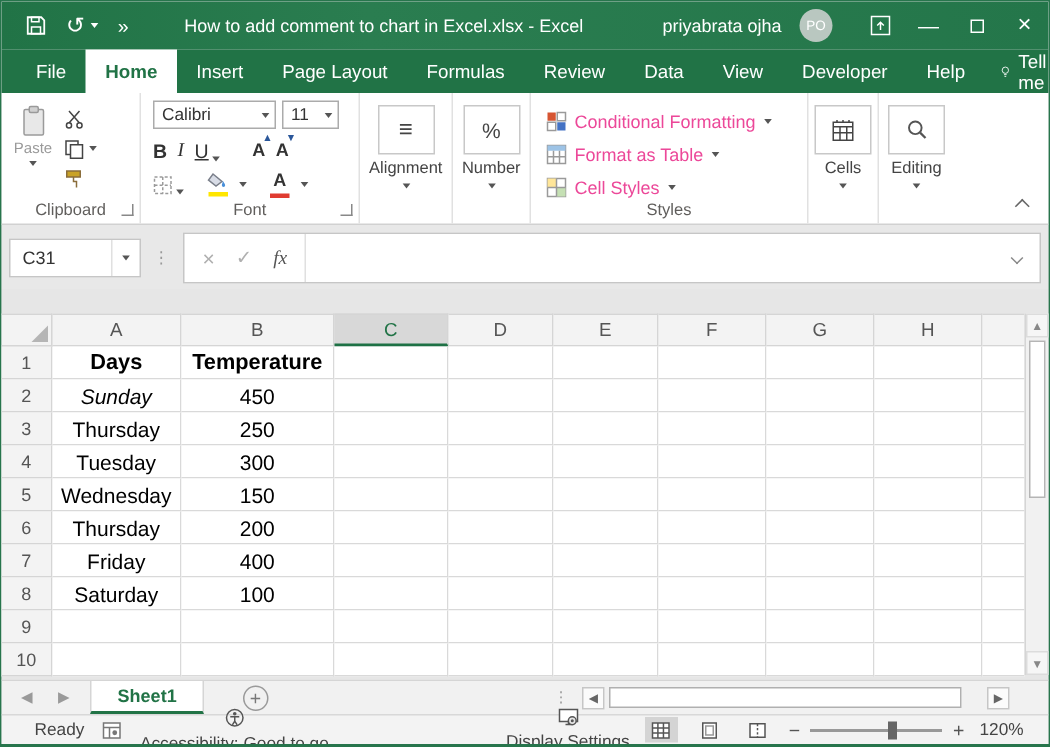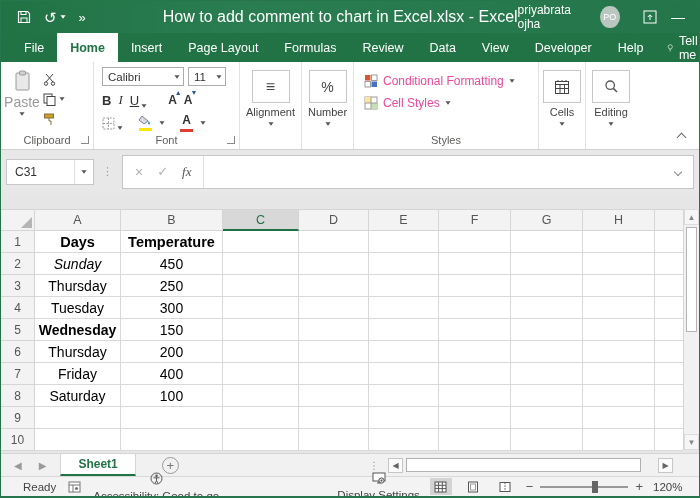--- a/index.html
+++ b/index.html
@@ -9,21 +9,21 @@
          display:flex; flex-direction:column; overflow:hidden; background:#e6e6e6; position:relative; }
 
   
   .titlebar { height:32px; background:linear-gradient(90deg,#217346,#2a7d50 35%,#24764a); color:#fff;
               display:flex; align-items:center; flex:none; }
   .qat { display:flex; align-items:center; gap:13px; margin-left:16px; }
   .qat .ic { display:flex; align-items:center; cursor:pointer; }
   .undo-wrap { display:flex; align-items:center; gap:3px; }
   .undo-glyph { font-size:15px; line-height:1; }
   .more-glyph { font-size:13px; letter-spacing:-1px; }
-  .title-text { margin-left:78px; font-size:16px; white-space:nowrap; }
+  .title-text { margin-left:38px; font-size:12px; white-space:nowrap; }
   .tb-right { margin-left:auto; display:flex; align-items:center; height:100%; }
   .user-name { font-size:12px; margin-right:12px; }
   .avatar { width:22px; height:22px; border-radius:50%; background:#b9c7c0; color:#fff; font-size:9px;
             display:flex; align-items:center; justify-content:center; margin-right:16px; }
   .winbtn { width:32px; height:32px; display:flex; align-items:center; justify-content:center; cursor:pointer; }
   .maxbox { width:9px; height:9px; border:1px solid #fff; }
   .minbar { font-size:14px; }
   .closex { font-size:16px; }
 
   
@@ -40,21 +40,21 @@
   .glabel { position:absolute; bottom:3px; left:0; right:0; text-align:center; font-size:11px; color:#605e5c; }
   .dlg { position:absolute; right:4px; bottom:5px; width:8px; height:8px;
          border-right:1px solid #888; border-bottom:1px solid #888; }
   .chev { width:0; height:0; border-left:3px solid transparent; border-right:3px solid transparent;
           border-top:4px solid #555; display:inline-block; }
   .chev.white { border-top-color:#fff; }
   .smallchev { transform:scale(.85); }
 
   .g-clipboard { width:93px; display:flex; }
   .paste-col { width:42px; display:flex; flex-direction:column; align-items:center; padding-top:8px; gap:2px; }
-  .paste-lbl { font-size:14px; color:#9a9a9a; }
+  .paste-lbl { font-size:10px; color:#9a9a9a; }
   .clip-tools { display:flex; flex-direction:column; gap:6px; padding-top:10px; }
   .clip-tools .trow { display:flex; align-items:center; gap:3px; height:14px; }
 
   .g-font { width:146px; padding:5px 6px 0 8px; }
   .combo { border:1px solid #ababab; background:#fff; height:19px; display:flex; align-items:center;
            font-size:11.5px; color:#333; padding:0 3px 0 5px; justify-content:space-between; }
   .font-row1 { display:flex; gap:4px; }
   .font-row2, .font-row3 { display:flex; align-items:center; margin-top:6px; gap:7px; font-size:13px; color:#333; }
   .fbtn { cursor:pointer; display:flex; align-items:flex-end; gap:2px; }
   .bold-b { font-weight:bold; }
@@ -321,20 +321,29 @@
             <rect x="7.5" y="1" width="5.5" height="5.5" fill="#fff" stroke="#9a9a9a"></rect>
             <rect x="1" y="7.5" width="5.5" height="5.5" fill="#fff" stroke="#9a9a9a"></rect>
             <rect x="7.5" y="7.5" width="5.5" height="5.5" fill="#4472c4"></rect>
           </svg>
         <span>Conditional Formatting</span>
         <span class="chev smallchev"></span>
       </div>
       <div class="style-row">
         <svg width="14" height="14" viewBox="0 0 14 14">
             <rect x="1" y="1" width="12" height="12" fill="#fff" stroke="#9a9a9a"></rect>
+            <rect x="1" y="1" width="12" height="3.5" fill="#9dc3e6"></rect>
+            <path d="M5 4.5v8.5M9 4.5v8.5M1 8.5h12" stroke="#9a9a9a" fill="none"></path>
+          </svg>
+        <span>Format as Table</span>
+        <span class="chev smallchev"></span>
+      </div>
+      <div class="style-row">
+        <svg width="14" height="14" viewBox="0 0 14 14">
+            <rect x="1" y="1" width="12" height="12" fill="#fff" stroke="#9a9a9a"></rect>
             <rect x="1" y="1" width="6" height="6" fill="#ffe699"></rect>
             <rect x="7" y="7" width="6" height="6" fill="#c5e0b4"></rect>
             <path d="M7 1v12M1 7h12" stroke="#9a9a9a" fill="none"></path>
           </svg>
         <span>Cell Styles</span>
         <span class="chev smallchev"></span>
       </div>
       <div class="glabel">Styles</div>
     </div>
 
@@ -444,21 +453,21 @@
           <div class="cell" style="width: 76px;"></div>
           <div class="cell" style="width: 70px;"></div>
           <div class="cell" style="width: 70px;"></div>
           <div class="cell" style="width: 72px;"></div>
           <div class="cell" style="width: 72px;"></div>
           <div class="cell" style="width: 72px;"></div>
           <div class="cell fillc"></div>
         </div>
         <div class="grow">
           <div class="rowh">5</div>
-          <div class="cell" style="width: 86px; font-weight: bold;">Wednesday</div>
+          <div class="cell" style="width: 86px;">Wednesday</div>
           <div class="cell" style="width: 102px;">150</div>
           <div class="cell" style="width: 76px;"></div>
           <div class="cell" style="width: 70px;"></div>
           <div class="cell" style="width: 70px;"></div>
           <div class="cell" style="width: 72px;"></div>
           <div class="cell" style="width: 72px;"></div>
           <div class="cell" style="width: 72px;"></div>
           <div class="cell fillc"></div>
         </div>
         <div class="grow">

